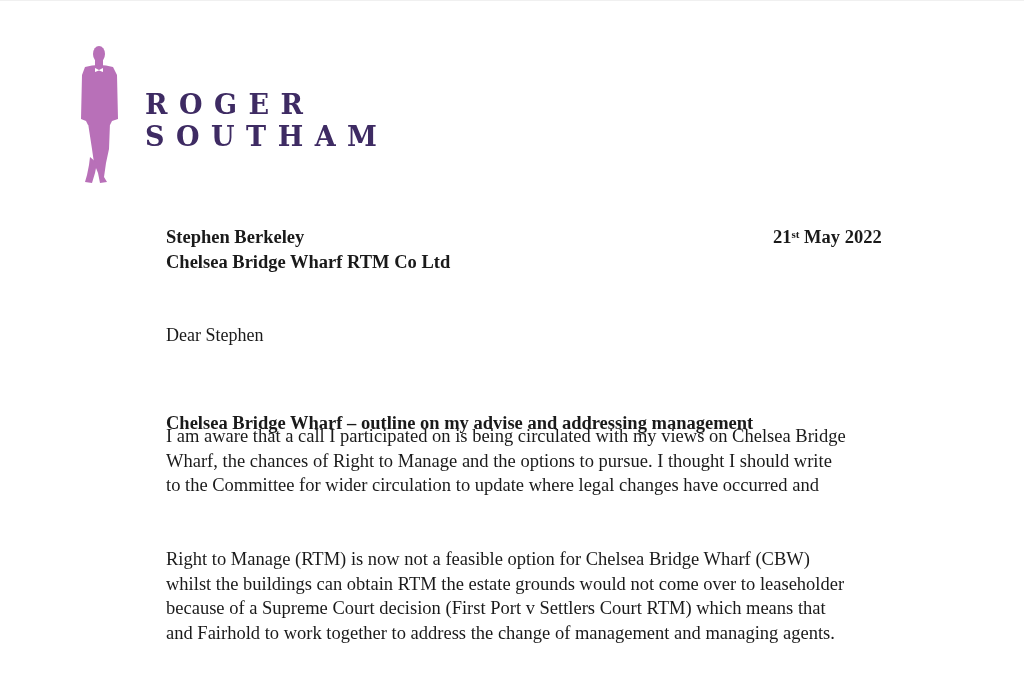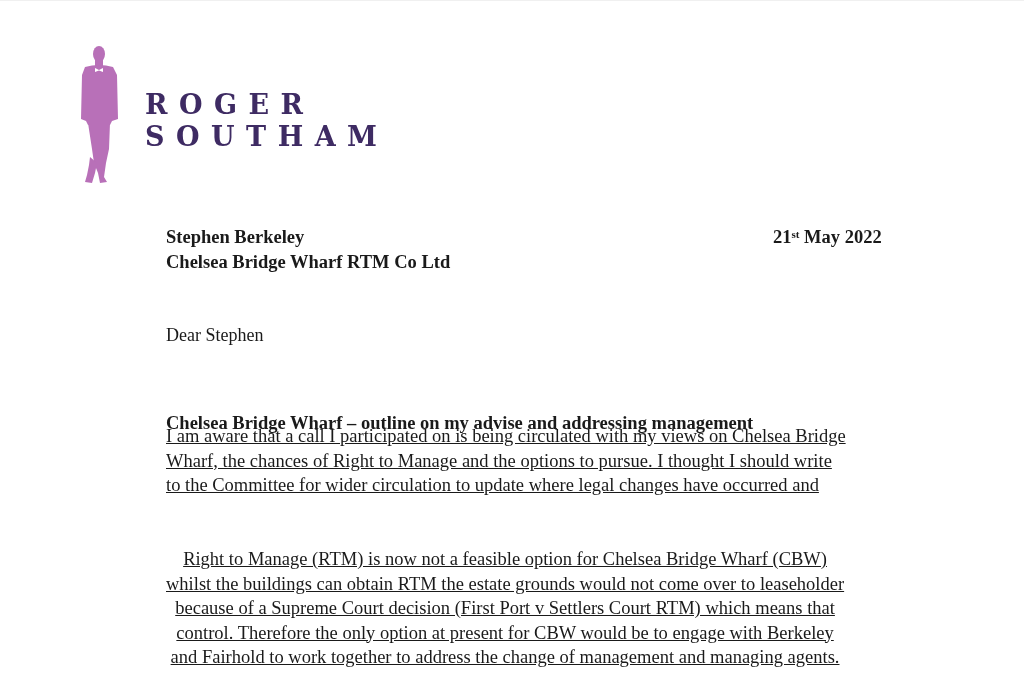--- a/index.html
+++ b/index.html
@@ -88,23 +88,23 @@
       font-weight: bold;
       white-space: nowrap;
       margin-top: 38px;
     }
     .para {
       position: absolute;
       left: 166px;
       font-size: 18.5px;
       line-height: 24.5px;
     }
-    .para div { white-space: nowrap; text-decoration: underline; }
+    .para div { white-space: nowrap; }
     .para1 { top: 423px; }
-    .para2 { top: 546px; text-align: center; }
+    .para2 { top: 546px; }
   </style>
 </head>
 <body>
 
 <div class="page">
 
   <div class="logo-figure">
     <svg width="42" height="140" viewBox="0 0 42 140" xmlns="http://www.w3.org/2000/svg">
       <g fill="#b870b8">
 
@@ -139,17 +139,16 @@
   <div class="para para1">
     <div>I am aware that a call I participated on is being circulated with my views on Chelsea Bridge</div>
     <div>Wharf, the chances of Right to Manage and the options to pursue.  I thought I should write</div>
     <div>to the Committee for wider circulation to update where legal changes have occurred and</div>
   </div>
 
   <div class="para para2">
     <div>Right to Manage (RTM) is now not a feasible option for Chelsea Bridge Wharf (CBW)</div>
     <div>whilst the buildings can obtain RTM the estate grounds would not come over to leaseholder</div>
     <div>because of a Supreme Court decision (First Port v Settlers Court RTM) which means that</div>
-    <div>control.  Therefore the only option at present for CBW would be to engage with Berkeley</div>
     <div>and Fairhold to work together to address the change of management and managing agents.</div>
   </div>
 
 </div>
 
 </body></html>

